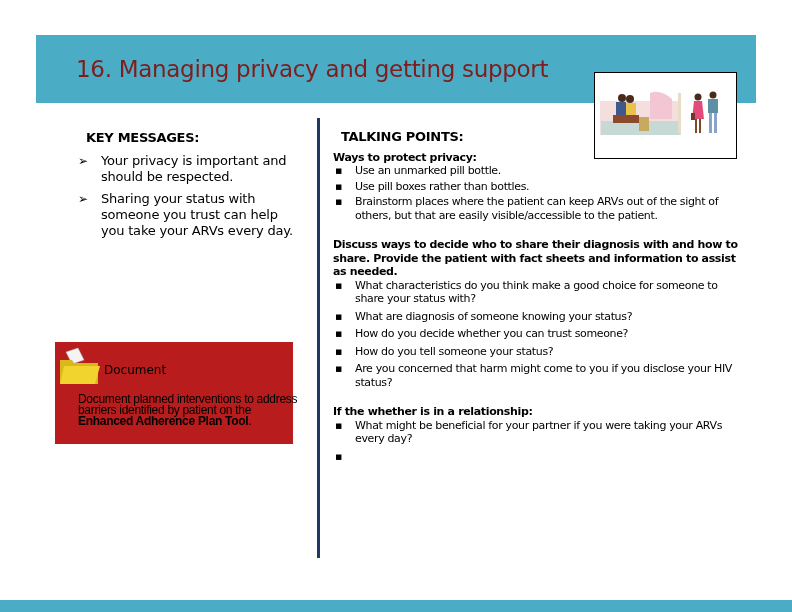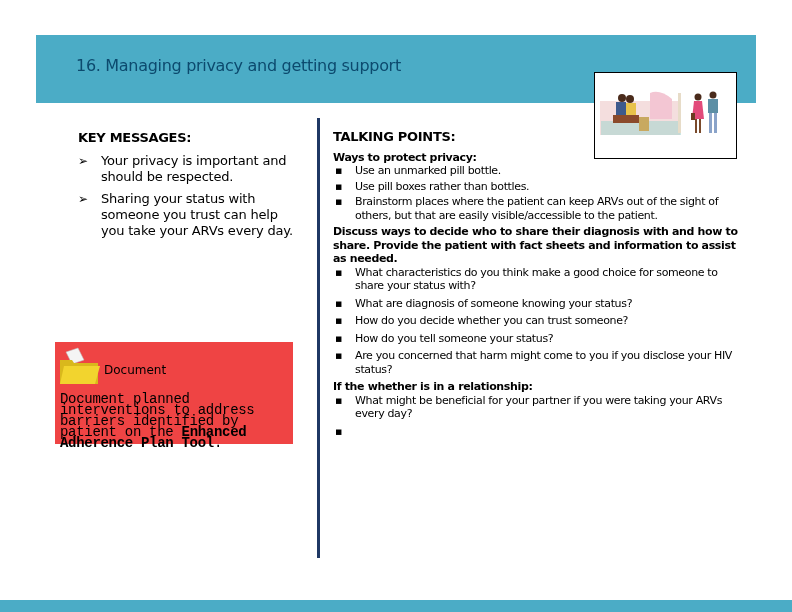--- a/index.html
+++ b/index.html
@@ -8,70 +8,70 @@
       background: #ffffff;
       font-family: "Liberation Sans", sans-serif;
       color: #000;
     }
     .header-band {
       position: absolute; left: 36px; top: 35px; width: 720px; height: 68px;
       background: #4bacc6;
     }
     .page-title {
       position: absolute; left: 40px; top: 21px;
-      color: #0c4a6e; font-size: 16px; font-family: "DejaVu Sans", sans-serif;
+      color: #7f1d1d; font-size: 23px; font-family: "DejaVu Sans", sans-serif;
       letter-spacing: -0.3px; white-space: nowrap;
     }
     .illus-frame {
       position: absolute; left: 594px; top: 72px; width: 143px; height: 87px;
       background: #fff; border: 1px solid #000; box-sizing: border-box;
       overflow: hidden;
     }
     .key-messages {
       position: absolute; left: 78px; top: 130px; width: 215px;
     }
     .section-heading {
-      font-size: 13px; font-family: "DejaVu Sans", sans-serif; margin: 0 0 8px 0;
+      font-size: 13px; font-family: "DejaVu Sans", sans-serif; margin: 0 0 8px 8px;
       letter-spacing: -0.3px;
     }
     .km-list { list-style: none; margin: 0; padding: 0; }
     .km-item {
       position: relative; padding-left: 23px; font-size: 13px; line-height: 16px;
       font-family: "DejaVu Sans", sans-serif; letter-spacing: -0.2px; margin-bottom: 6px;
     }
     .km-arrow { position: absolute; left: 0; top: 0; font-size: 12px; }
     .doc-box {
       position: absolute; left: 55px; top: 342px; width: 238px; height: 102px;
-      background: #ef4444;
+      background: #b91c1c;
     }
     .folder { position: absolute; left: 3px; top: 4px; width: 42px; height: 40px; }
     .doc-label {
       position: absolute; left: 49px; top: 21px; font-size: 12px;
       font-family: "DejaVu Sans", sans-serif;
     }
     .doc-desc {
-      position: absolute; left: 5px; top: 52px; width: 230px; font-size: 14px; line-height: 11px;
-      font-family: Liberation Mono, monospace; letter-spacing: -0.3px;
+      position: absolute; left: 23px; top: 52px; width: 230px; font-size: 12px; line-height: 11px;
+      font-family: Liberation Sans, sans-serif; letter-spacing: -0.3px;
     }
     .divider {
       position: absolute; left: 317px; top: 118px; width: 3px; height: 440px;
       background: #1f3864;
     }
     .talking {
       position: absolute; left: 333px; top: 130px; width: 410px;
       font-family: "DejaVu Sans", sans-serif; font-size: 11px; line-height: 13.5px;
       letter-spacing: -0.35px;
     }
     .talking .section-heading { margin-bottom: 7px; }
     .tp-intro { margin: 0; font-weight: bold; }
     .tp-list { list-style: none; margin: 0 0 0 0; padding: 0; }
     .tp-item { position: relative; padding-left: 22px; margin: 0 0 4px 0; }
     .tp-item.tight { margin-bottom: 2px; }
     .tp-bullet { position: absolute; left: 2px; top: 0; }
-    .tp-block { margin-top: 3px; }
+    .tp-block { margin-top: 16px; }
     .bottom-bar {
       position: absolute; left: 0; top: 600px; width: 792px; height: 12px;
       background: #4bacc6;
     }
     .b { font-weight: bold; }
   </style>
 </head>
 <body>
 
 <div class="header-band">

